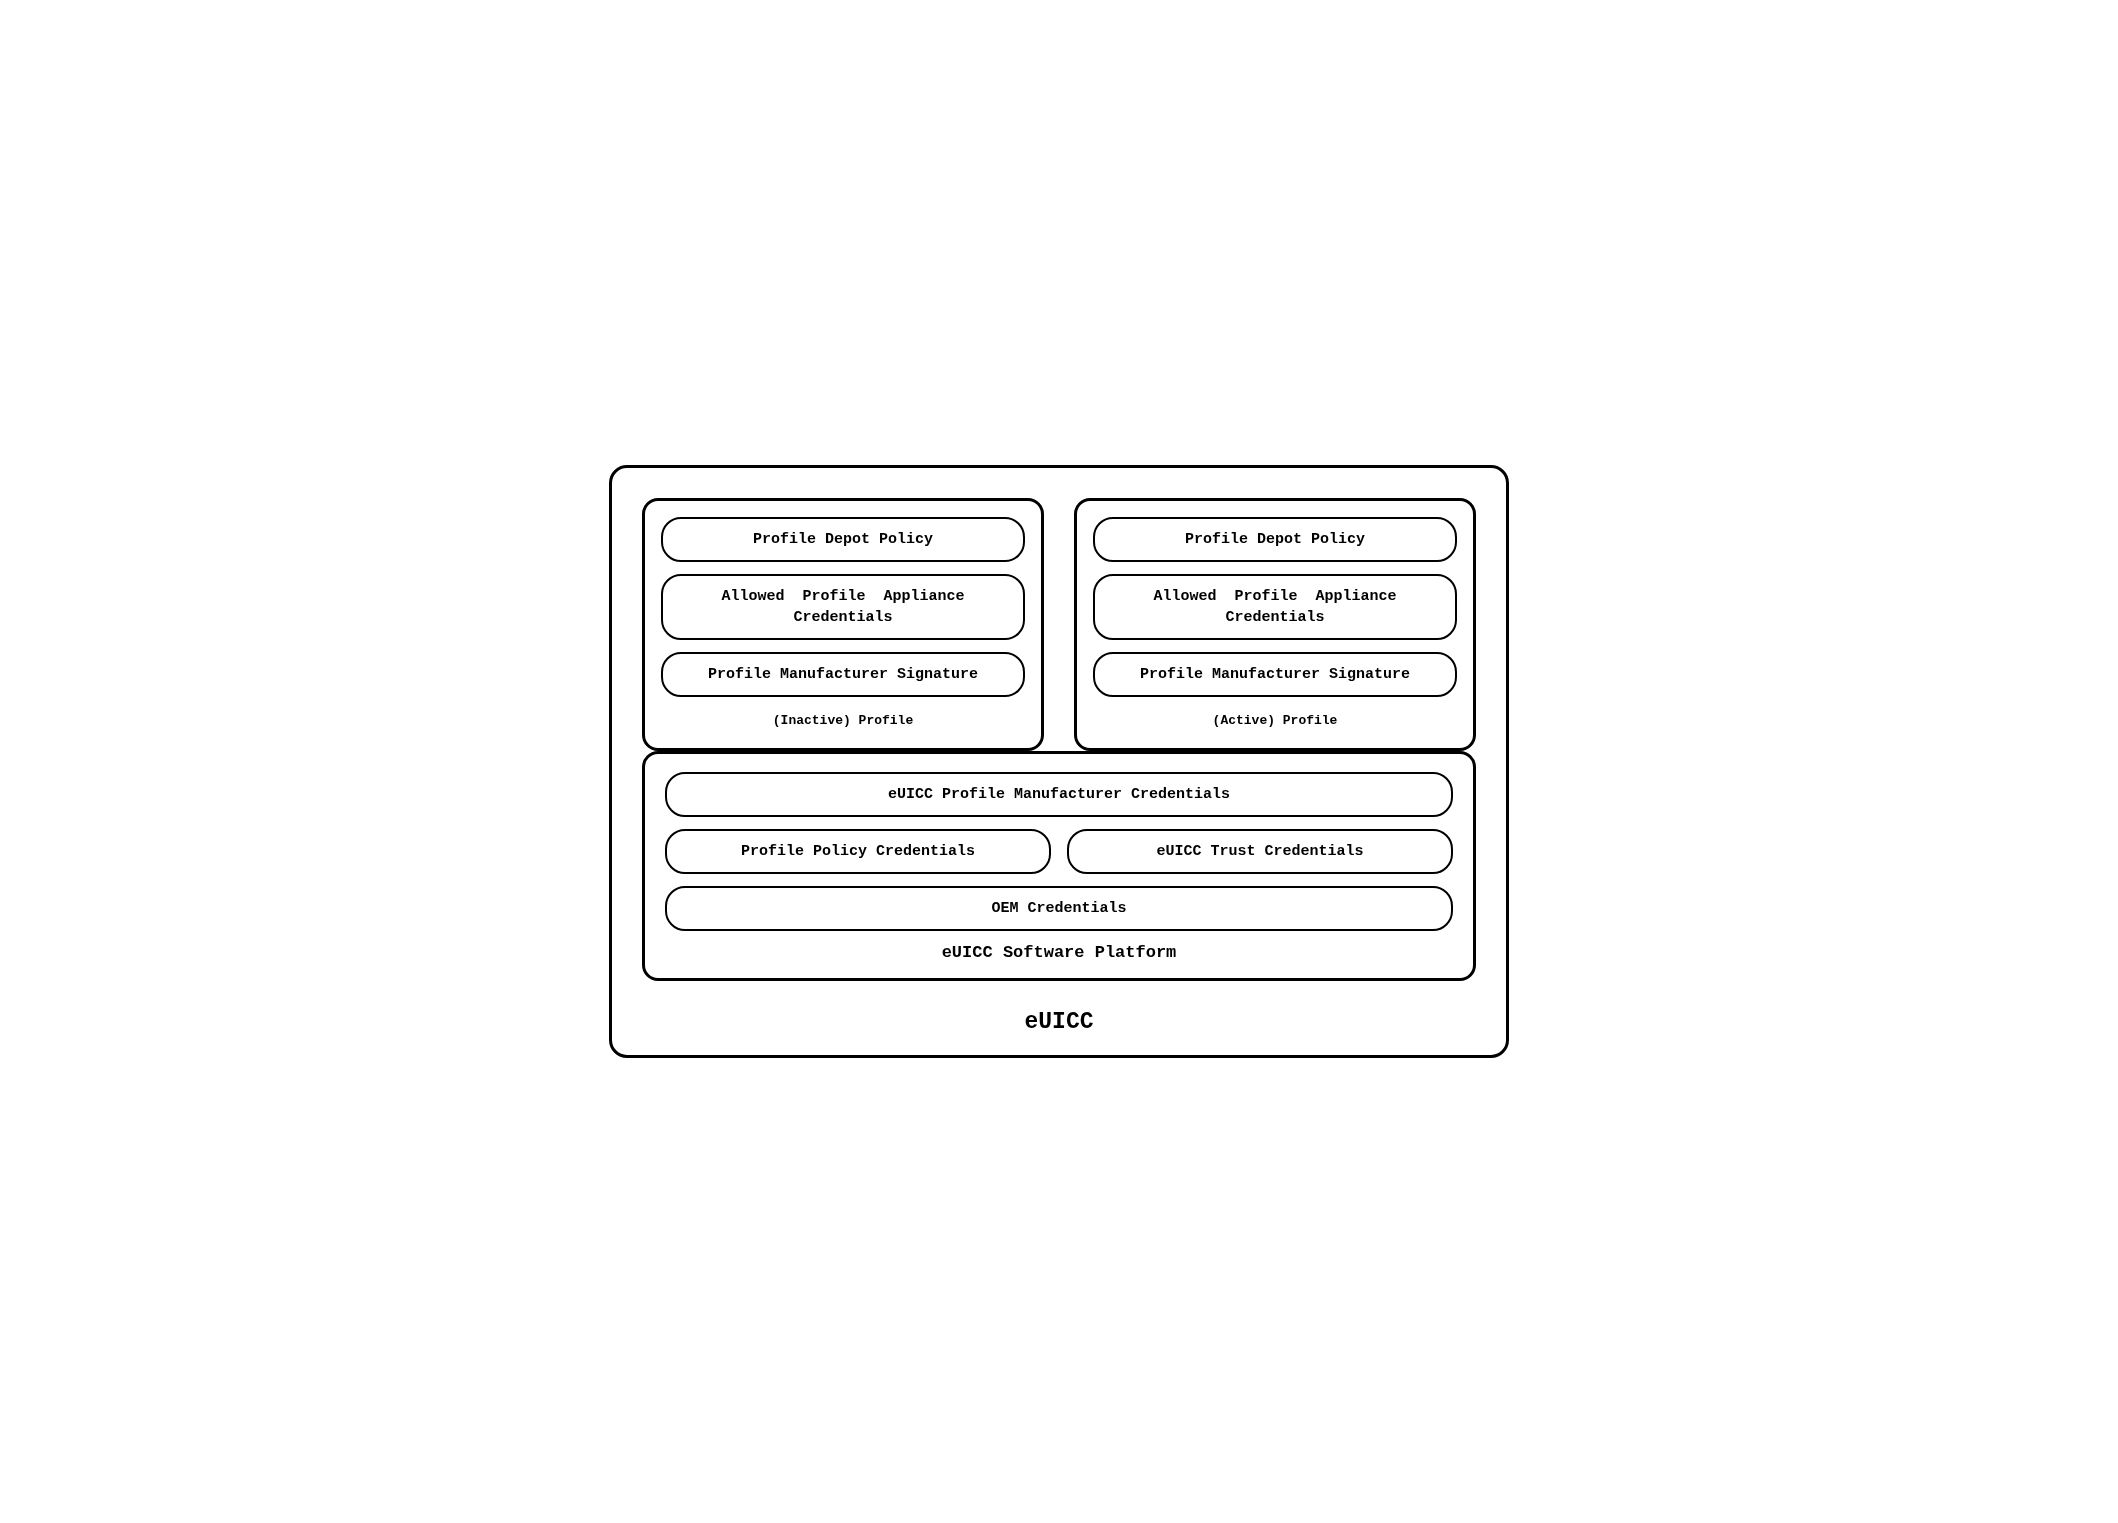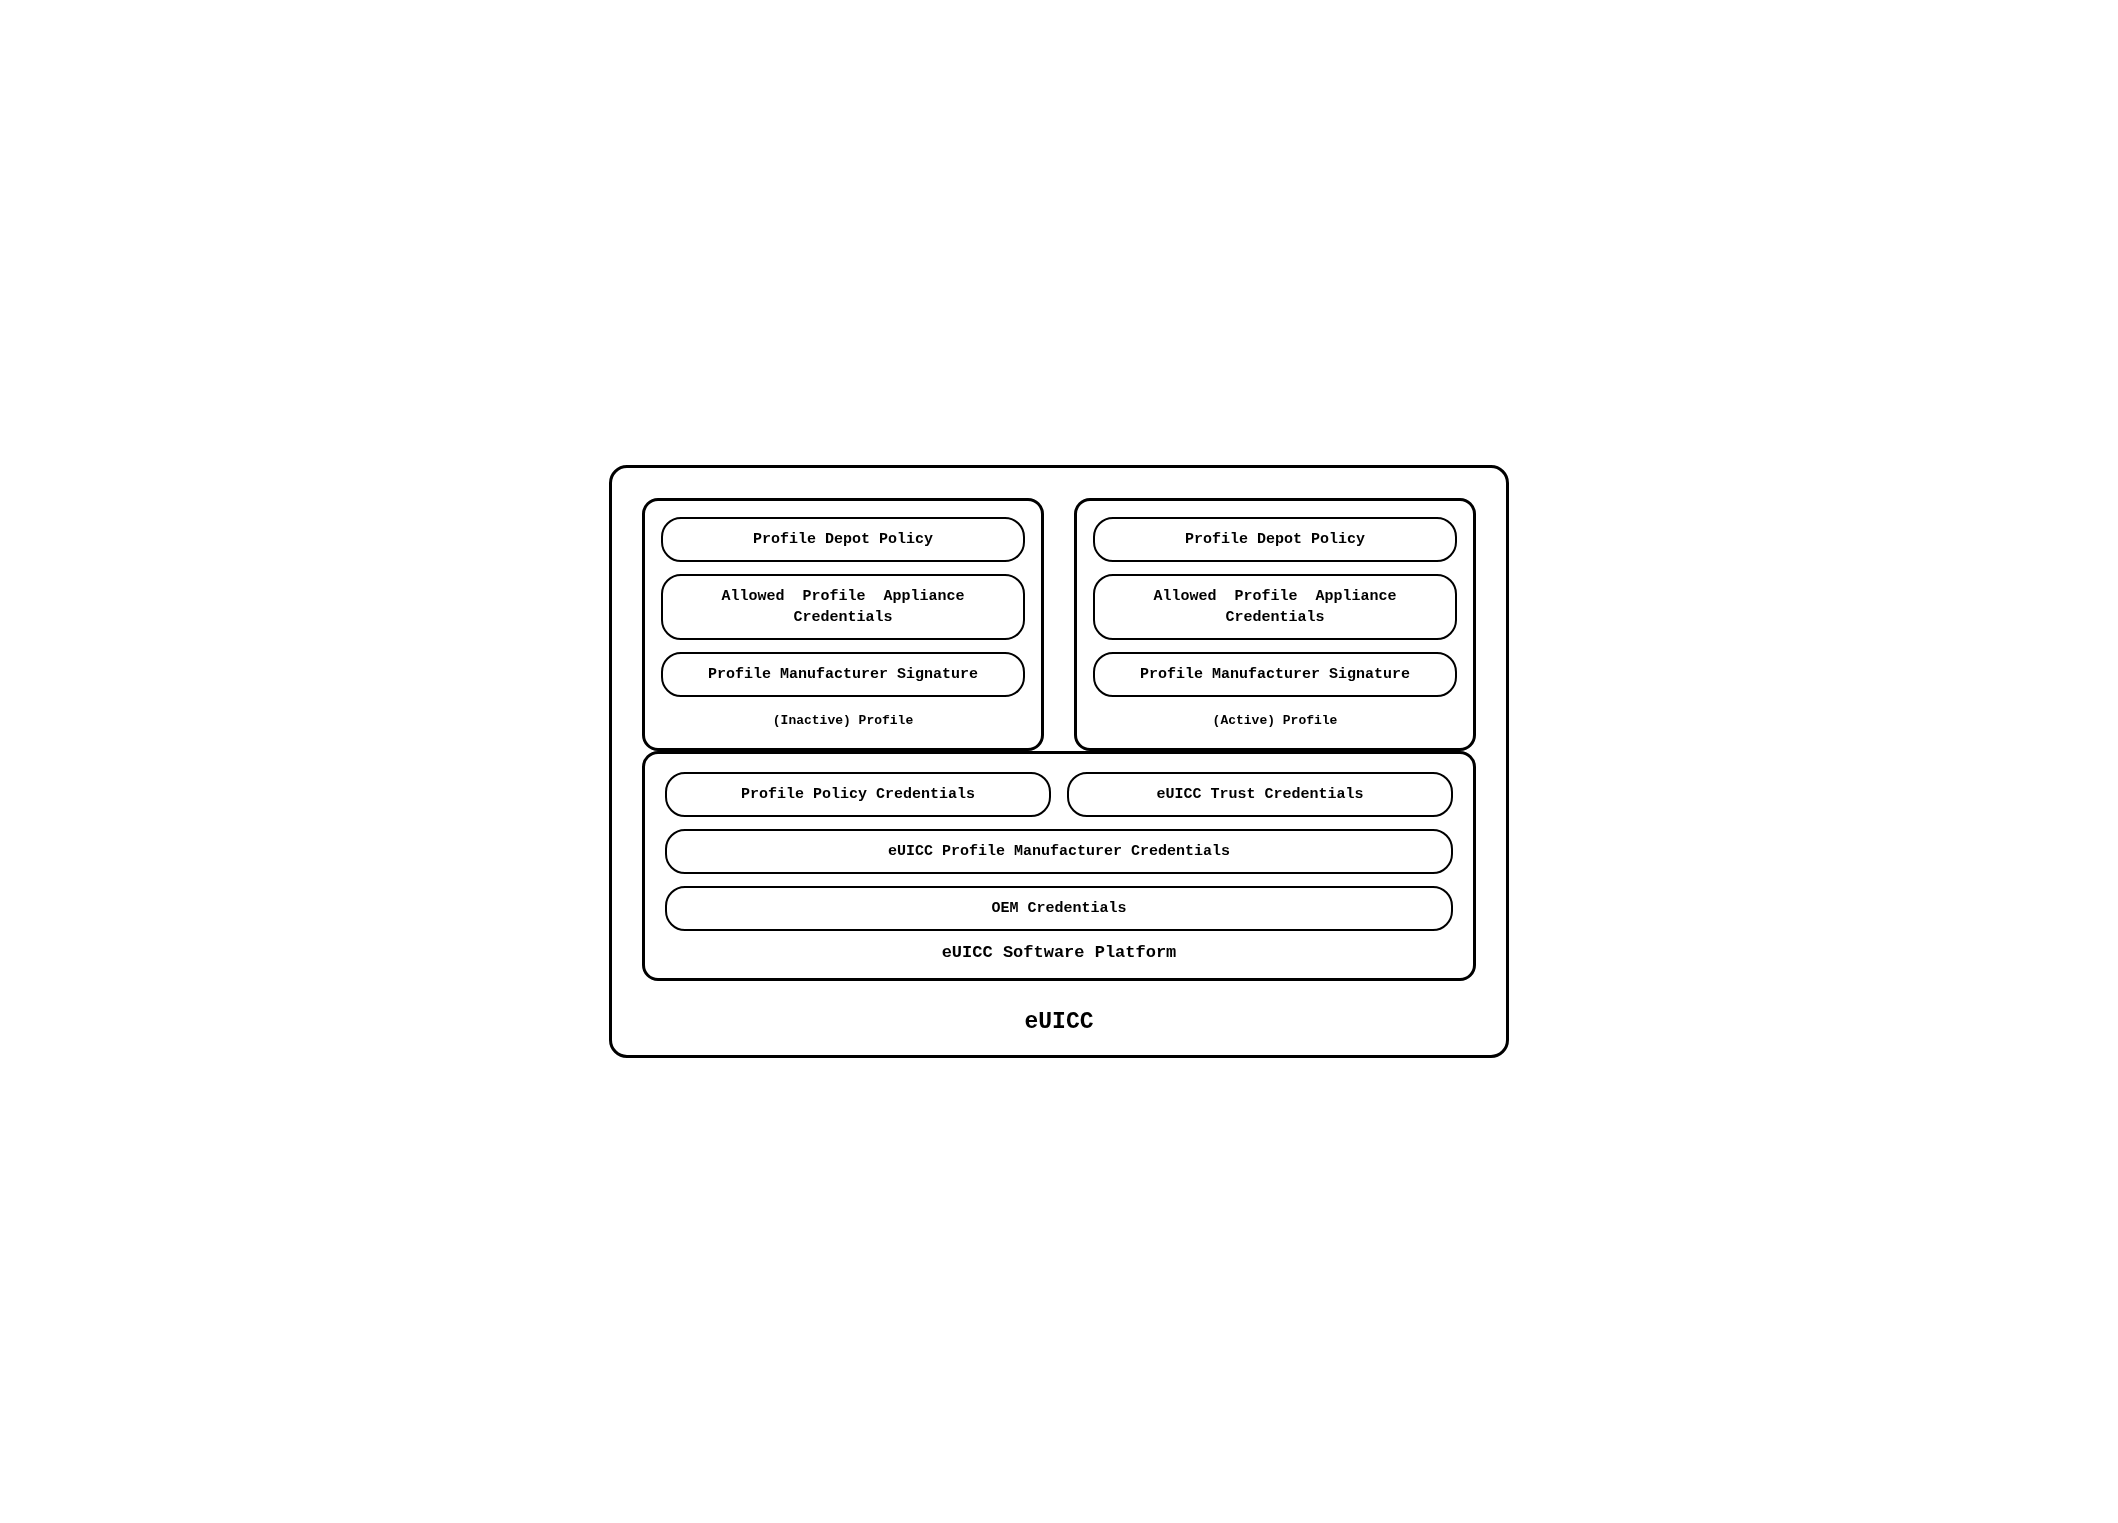--- a/index.html
+++ b/index.html
@@ -135,31 +135,31 @@
         <span>Profile  Manufacturer  Signature</span>
       </div>
       <div class="plain-text">(Active)  Profile</div>
     </div>
 
   </div>
 
   <div class="bottom-section">
 
     <div class="bottom-row">
+      <div class="inner-box full-width">
+        <span>eUICC  Profile  Manufacturer  Credentials</span>
+      </div>
+    </div>
+
+    <div class="bottom-row">
       <div class="inner-box">
         <span>Profile  Policy  Credentials</span>
       </div>
       <div class="inner-box">
         <span>eUICC  Trust  Credentials</span>
-      </div>
-    </div>
-
-    <div class="bottom-row">
-      <div class="inner-box full-width">
-        <span>eUICC  Profile  Manufacturer  Credentials</span>
       </div>
     </div>
 
     <div class="bottom-row">
       <div class="inner-box">
         <span>OEM  Credentials</span>
       </div>
     </div>
 
     <div class="bottom-row">

